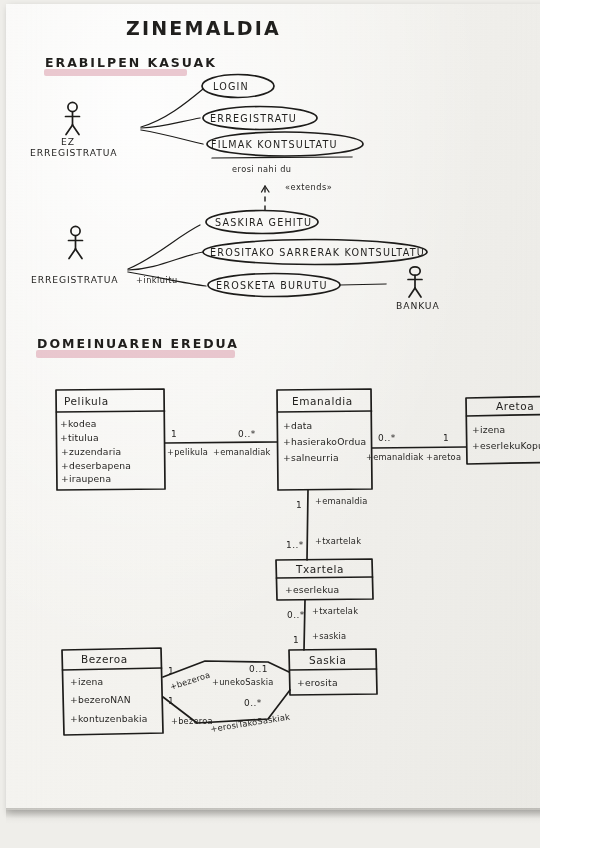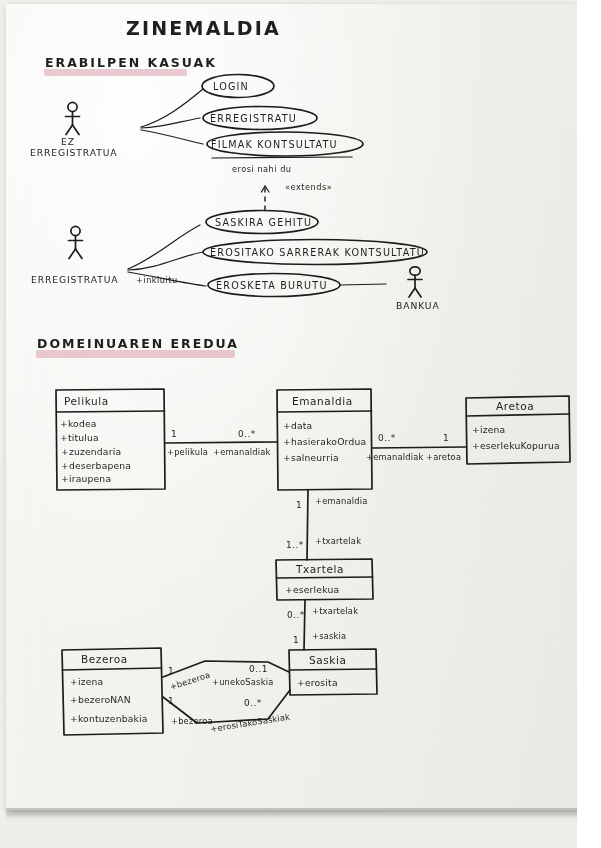--- a/index.html
+++ b/index.html
@@ -3,25 +3,26 @@
 <meta charset="utf-8">
 <title>ZINEMALDIA</title>
 <style>
   html, body {
     margin: 0;
     padding: 0;
     background: #ffffff;
   }
   #page {
     position: relative;
-    width: 577px;
+    width: 506px;
     height: 848px;
     overflow: hidden;
     background: #efeeea;
     font-family: "DejaVu Sans", sans-serif;
+    padding-left: 34px;
   }
   
   #paper {
     position: absolute;
     left: 6px;
     top: 4px;
     width: 578px;
     height: 806px;
     background:
       radial-gradient(ellipse at 22% 14%, rgba(255,255,255,0.95) 0%, rgba(247,246,243,0.0) 55%),

